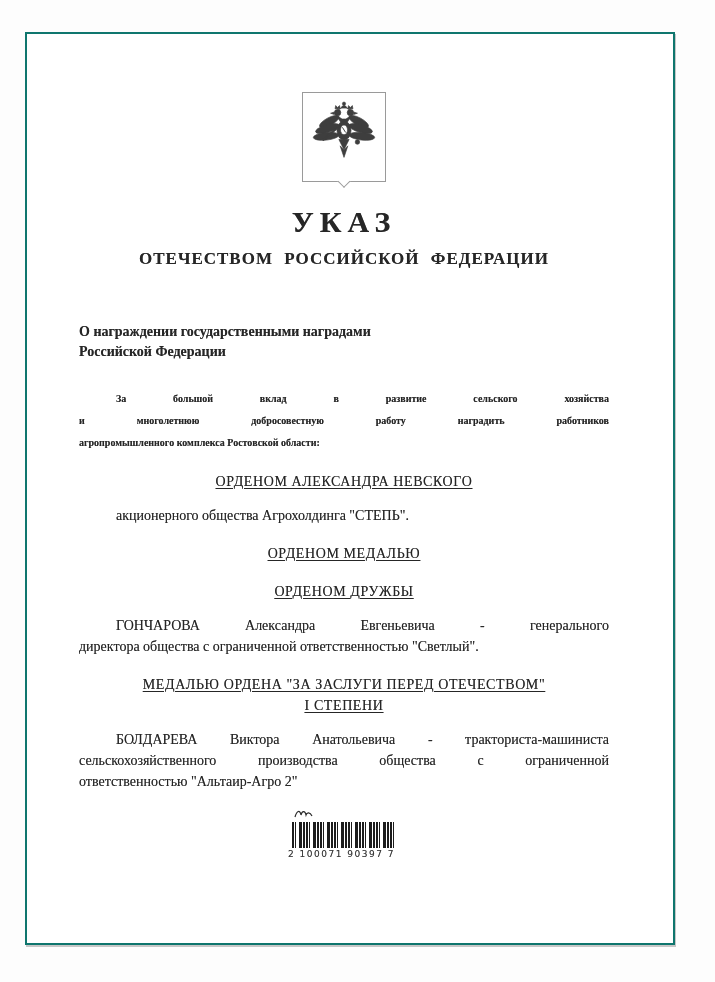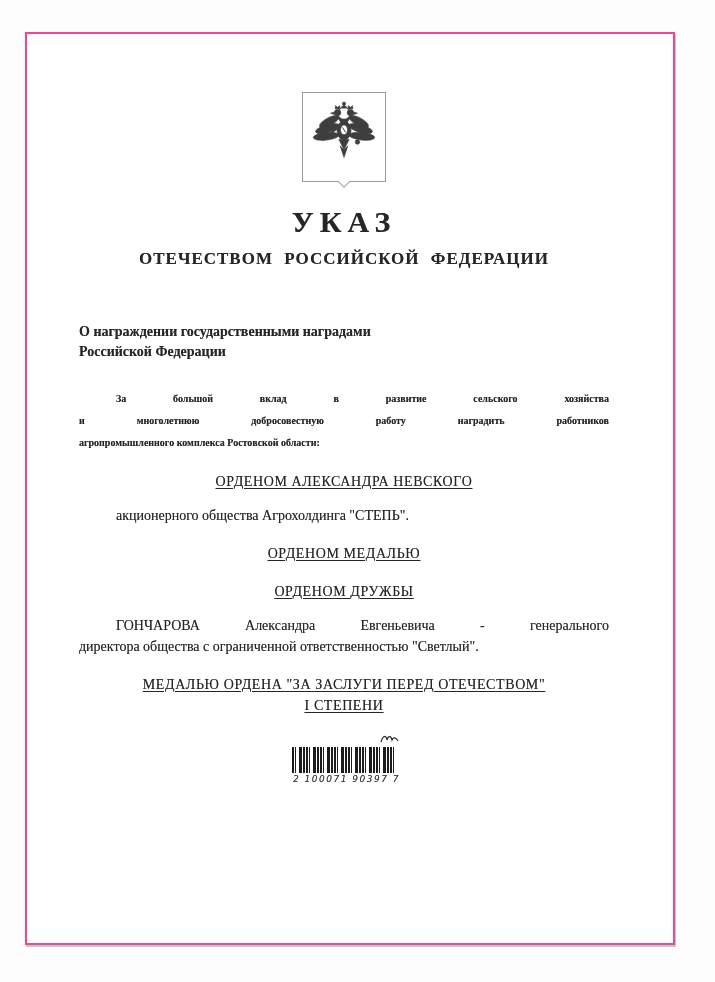--- a/index.html
+++ b/index.html
@@ -9,21 +9,21 @@
     position: relative;
     font-family: "Liberation Serif", "DejaVu Serif", serif;
     color: #262626;
     -webkit-font-smoothing: antialiased;
   }
   .page {
     position: absolute; left: 25px; top: 32px;
     width: 650px; height: 913px;
     box-sizing: border-box;
     background: #ffffff;
-    border: 2px solid #ec4899;
+    border: 2px solid #0f766e;
     box-shadow: 1px 2px 0 #c7c7c7;
     overflow: hidden;
   }
   .content {
     box-sizing: border-box;
     padding: 0 64px 0 52px;
     text-shadow: 0 0 0.5px rgba(45,45,45,0.55);
   }
   
   .emblem-box {
@@ -72,22 +72,21 @@
   .preamble .jline:first-child, .para .jline:first-child { text-indent: 37px; }
   .section-heading {
     margin: 17px 0 13px;
     font-size: 14px; line-height: 21px; letter-spacing: 0.6px;
   }
   .hline { text-align: center; }
   .hline { text-decoration: underline; text-underline-offset: 2px; text-decoration-thickness: 1px; }
   
   .barcode-wrap {
     width: 112px; margin: 12px auto 0;
-    text-align: right;
-    font-style: italic;
+    text-align: left;
   }
   .squiggle { display: block; margin: 0 0 0 6px; }
   .barcode-bars {
     width: 104px; height: 26px; margin: 0 auto;
     background: repeating-linear-gradient(90deg,
       #1c1c1c 0 2px, #ffffff 2px 3px,
       #1c1c1c 3px 4px, #ffffff 4px 7px,
       #1c1c1c 7px 10px, #ffffff 10px 11px,
       #1c1c1c 11px 12.5px, #ffffff 12.5px 14px);
   }
@@ -174,20 +173,25 @@
           <div class="jline">ГОНЧАРОВА Александра Евгеньевича - генерального</div>
           <div class="jline">директора общества с ограниченной ответственностью "Светлый".</div>
         </div>
     </div>
 
     <div class="section">
       <div class="section-heading">
           <div class="hline">МЕДАЛЬЮ ОРДЕНА "ЗА ЗАСЛУГИ ПЕРЕД ОТЕЧЕСТВОМ"</div>
           <div class="hline">I СТЕПЕНИ</div>
         </div>
+      <div class="para">
+          <div class="jline">БОЛДАРЕВА Виктора Анатольевича - тракториста-машиниста</div>
+          <div class="jline">сельскохозяйственного производства общества с ограниченной</div>
+          <div class="jline">ответственностью "Альтаир-Агро 2"</div>
+        </div>
     </div>
 
     <div class="barcode-wrap">
       <span class="squiggle">
         <svg width="20" height="9" viewBox="0 0 20 9" aria-hidden="true">
           <path d="M1,8 C3,1 6,1 7,6 C8,2 11,1 12,6 C13,3 16,3 18,7" stroke="#2c2c2c" fill="none" stroke-width="1.2"></path>
         </svg>
       </span>
       <div class="barcode-bars"></div>
       <div class="barcode-number">2 100071 90397  7</div>

